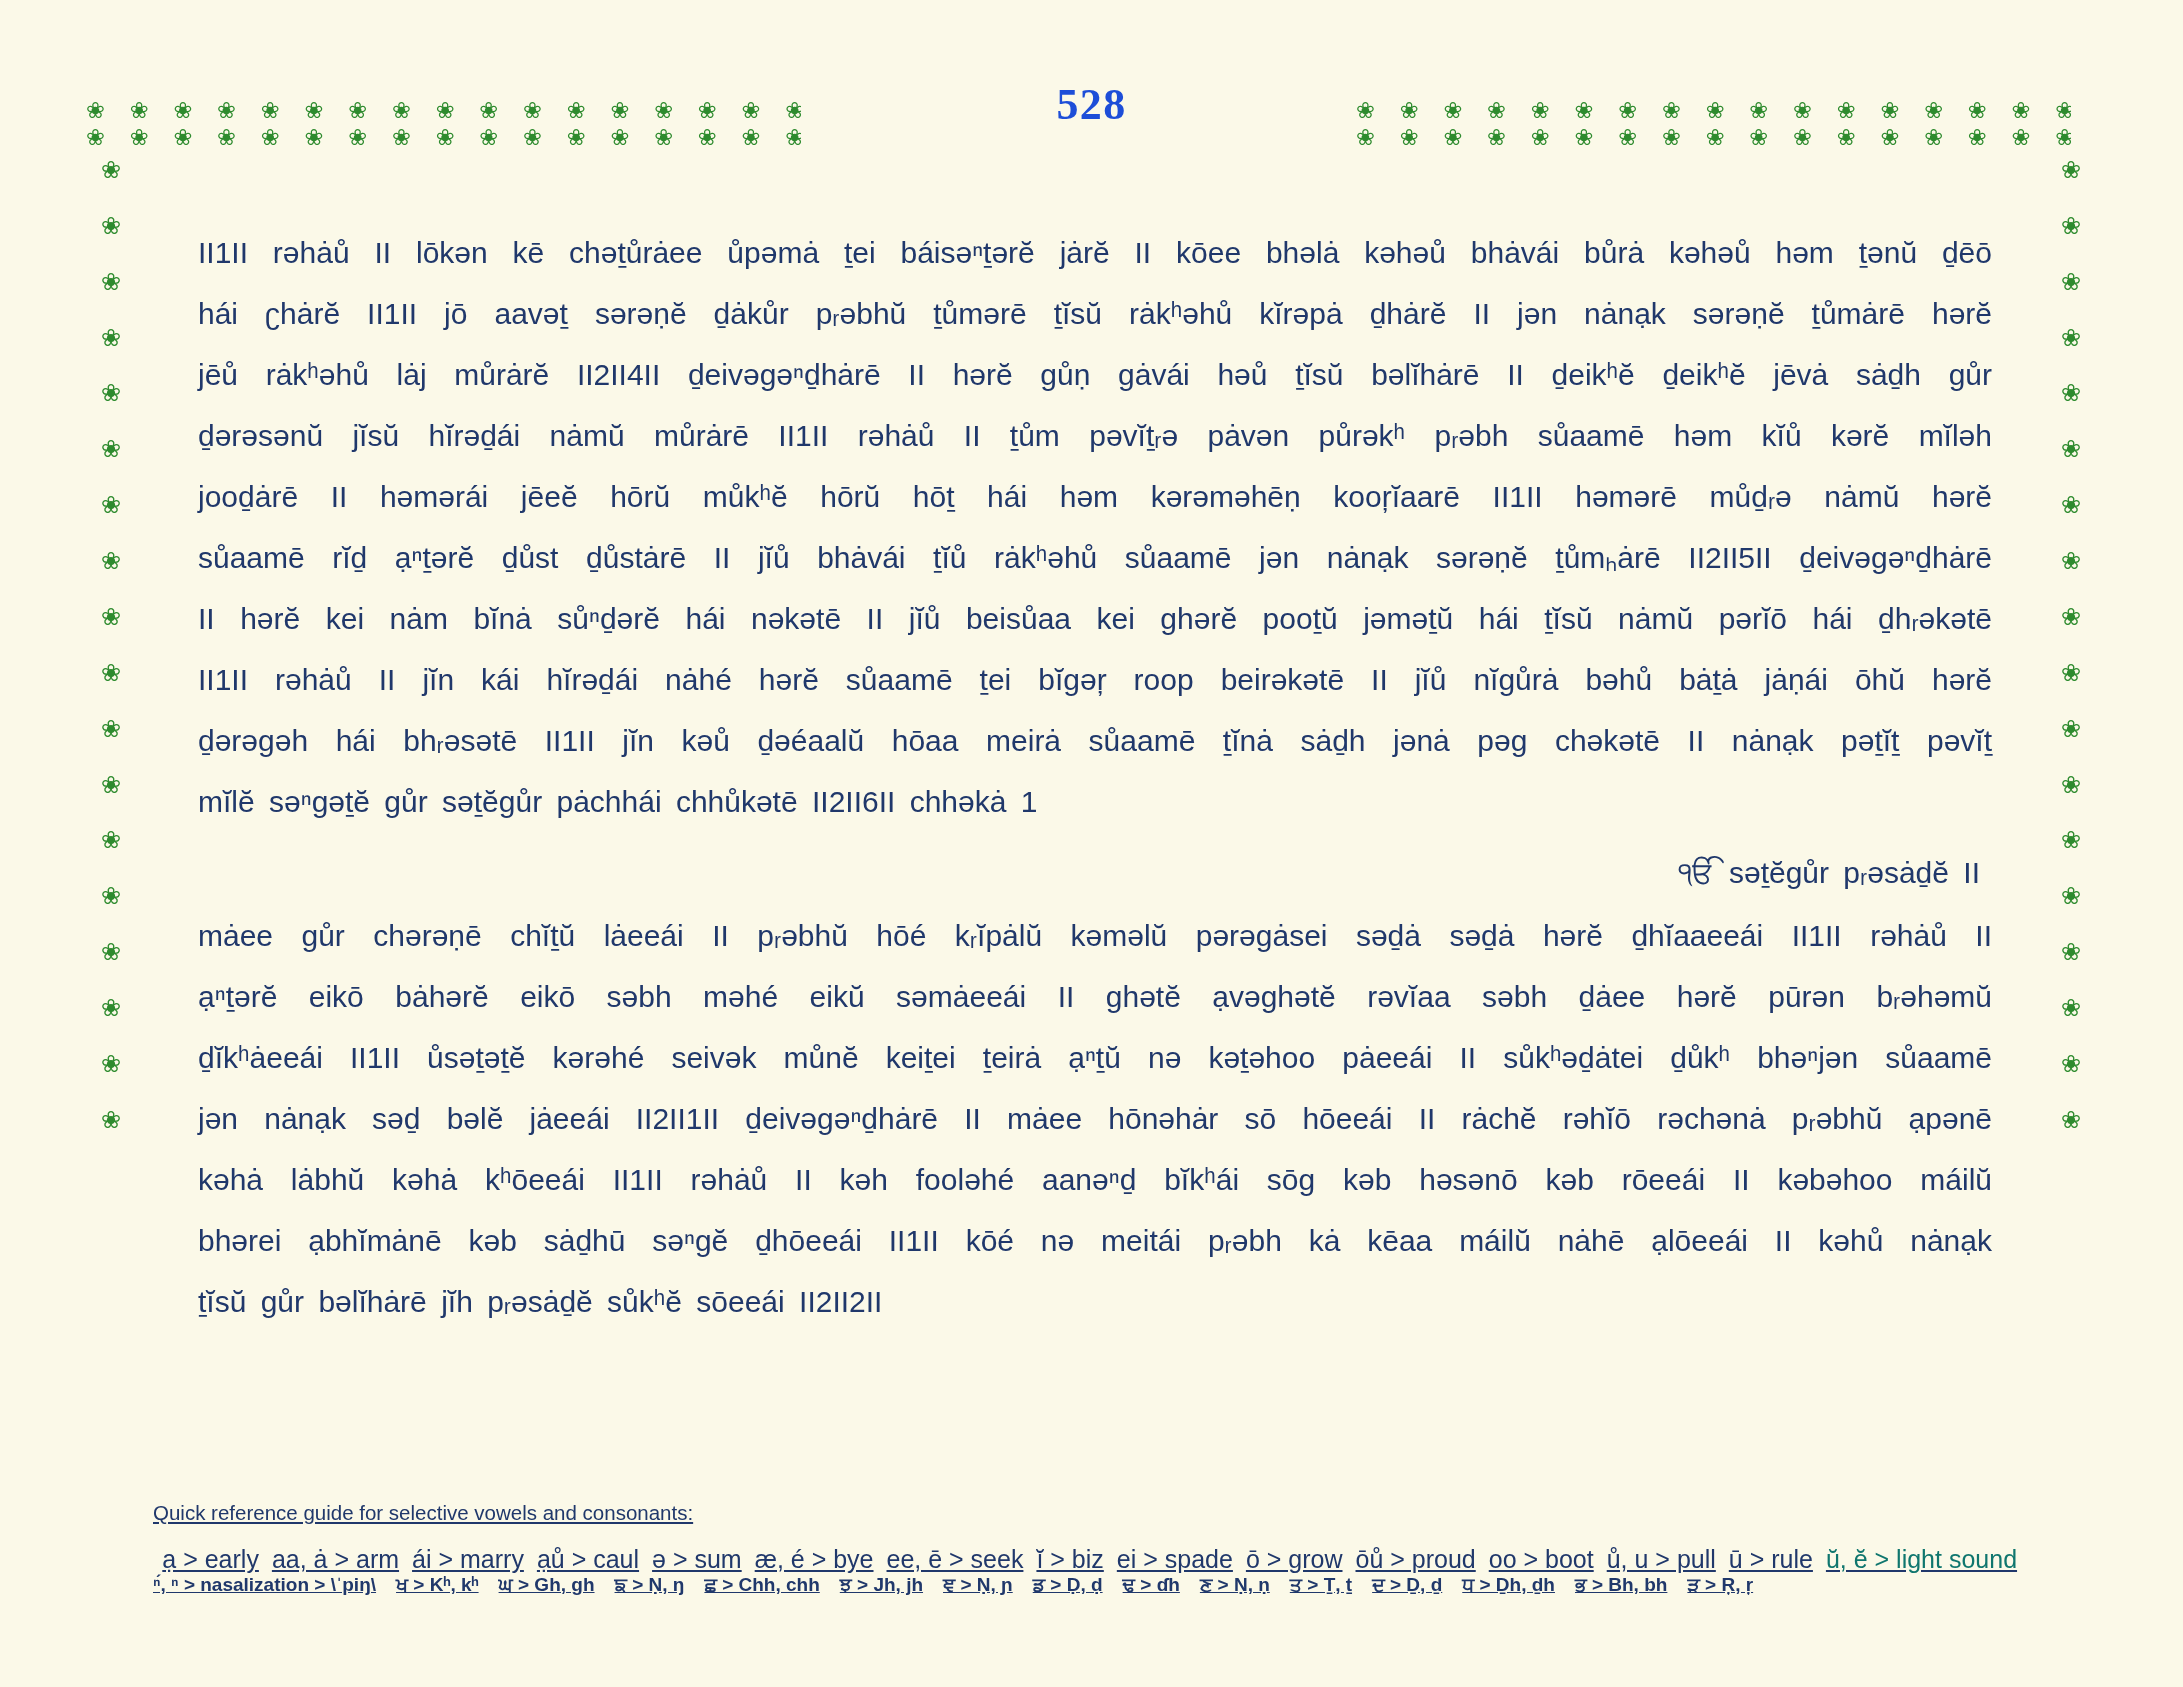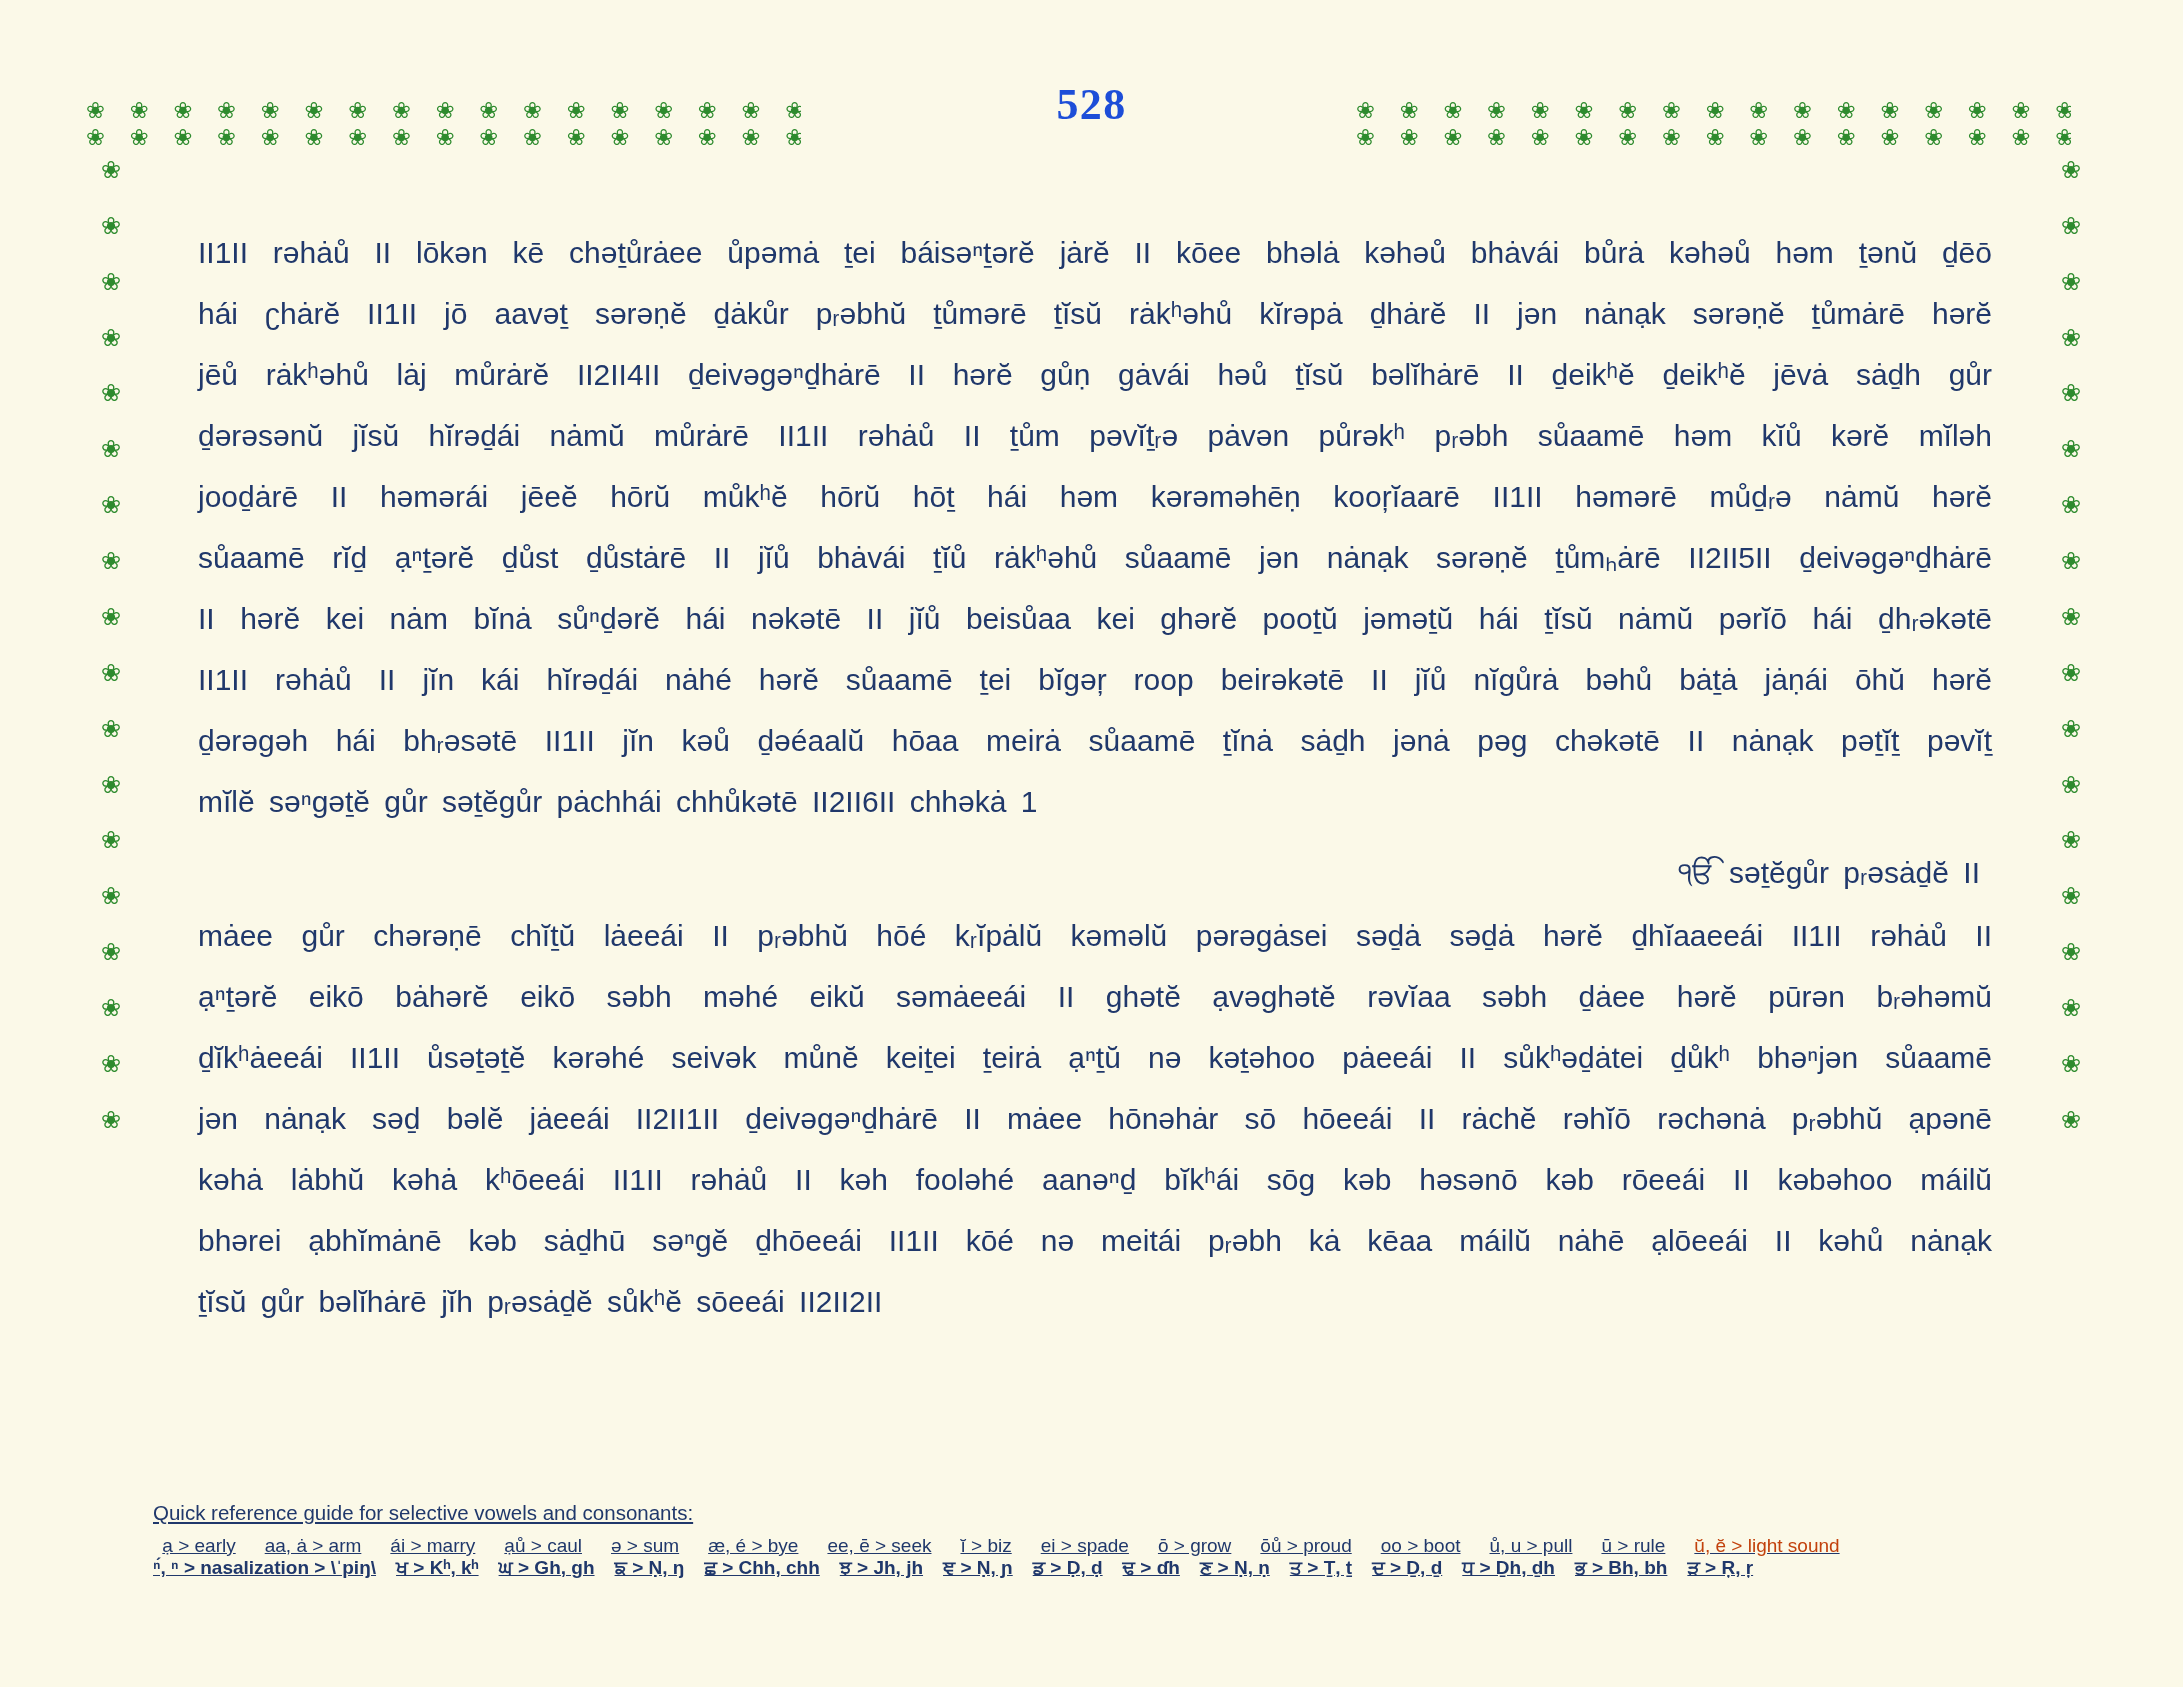--- a/index.html
+++ b/index.html
@@ -39,22 +39,22 @@
     text-align:justify; text-align-last:justify;
     white-space:normal;
   }
   .text-line:last-child { text-align-last:left; }
   .heading-line { position:absolute; top:842px; left:198px; width:1794px; height:61px; }
   .heading-left  { position:absolute; left:22%; font-size:30px; line-height:61px; font-weight:300; word-spacing:6px; }
   .heading-right { position:absolute; right:12px; font-size:30px; line-height:61px; font-weight:300; word-spacing:6px; }
   .guide { position:absolute; left:153px; top:1501px; width:1905px;text-decoration:underline; }
   .guide-title { font-size:20.5px; font-weight:400; }
   .guide-row { display:flex; align-items:baseline; white-space:nowrap; }
-  .guide-row.vowels { gap:29px; font-size:19px; margin-top:10px; font-weight:400; padding-left:9.3px; }
-  .guide-row.vowels .guide-item:last-child { color:#c2410c;text-align:right; }
+  .guide-row.vowels { gap:13px; font-size:25px; margin-top:20px; font-weight:400; padding-left:9.3px; }
+  .guide-row.vowels .guide-item:last-child { color:#0f766e;text-align:right; }
   .guide-row.consonants { gap:20px; font-size:19px; margin-top:0; font-weight:700; }
 </style>
 </head>
 <body>
 
 <div class="border-top border-top-left">
   <div class="motif">❀ ❀ ❀ ❀ ❀ ❀ ❀ ❀ ❀ ❀ ❀ ❀ ❀ ❀ ❀ ❀ ❀ ❀ ❀ ❀ </div>
   <div class="motif">❀ ❀ ❀ ❀ ❀ ❀ ❀ ❀ ❀ ❀ ❀ ❀ ❀ ❀ ❀ ❀ ❀ ❀ ❀ ❀ </div>
 </div>
 

